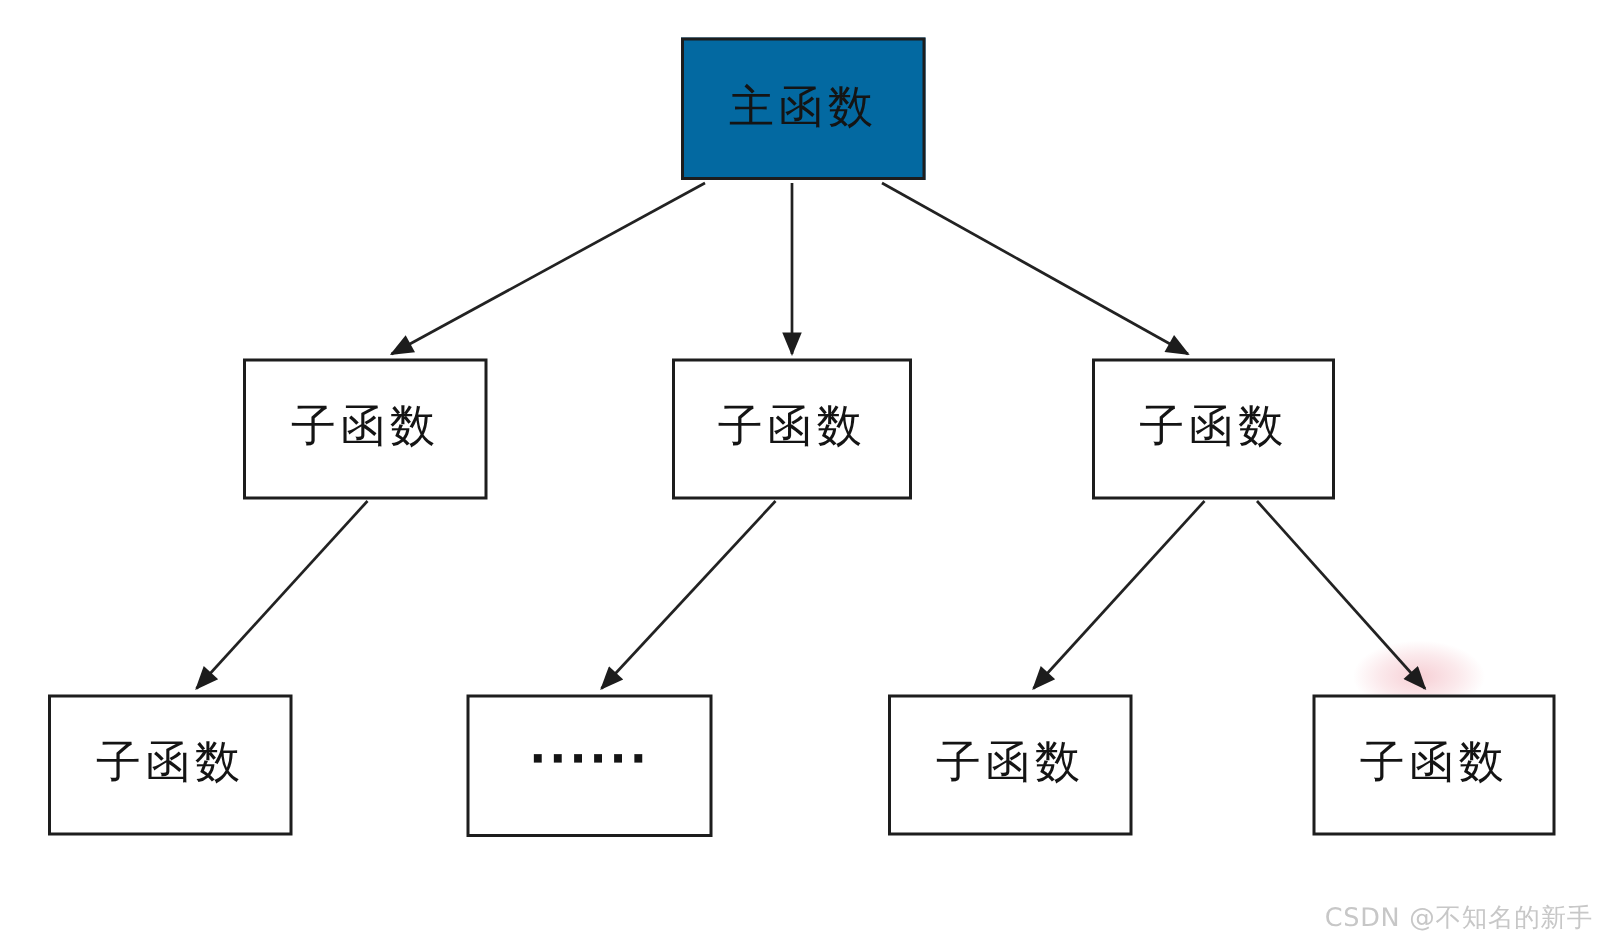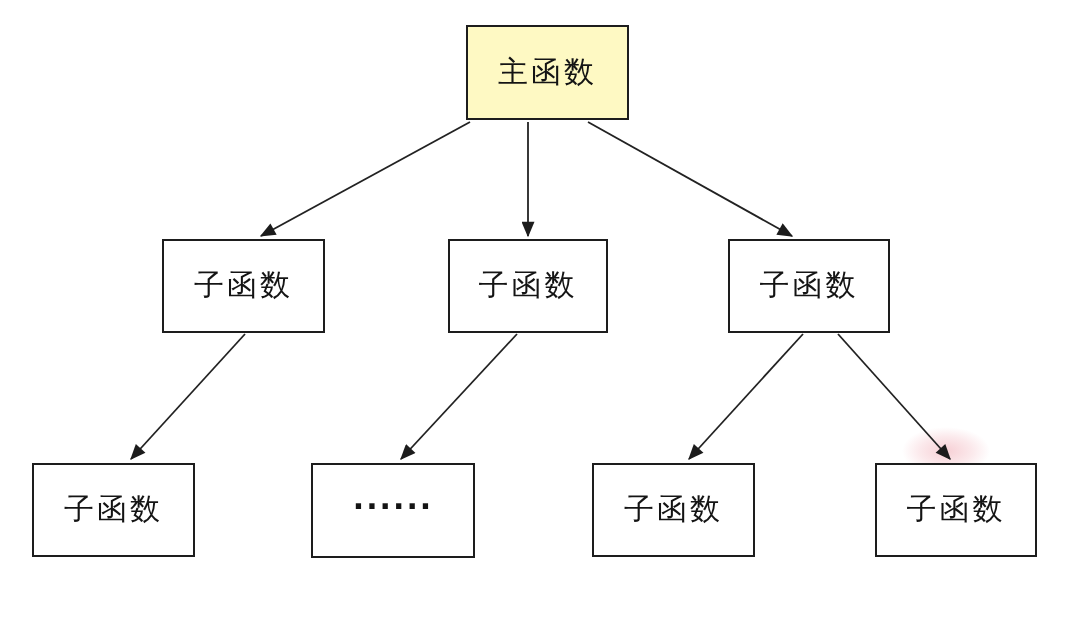--- a/index.html
+++ b/index.html
@@ -79,21 +79,21 @@
         <line x1="588" y1="122" x2="792" y2="236" stroke="#222222" stroke-width="1.8" marker-end="url(#arrowhead)"></line>
         <line x1="245" y1="334" x2="131" y2="459" stroke="#222222" stroke-width="1.8" marker-end="url(#arrowhead)"></line>
         <line x1="517" y1="334" x2="401" y2="459" stroke="#222222" stroke-width="1.8" marker-end="url(#arrowhead)"></line>
         <line x1="803" y1="334" x2="689" y2="459" stroke="#222222" stroke-width="1.8" marker-end="url(#arrowhead)"></line>
         <ellipse cx="946" cy="451" rx="44" ry="24" fill="url(#pinkGlow)"></ellipse>
         <line x1="838" y1="334" x2="950" y2="459" stroke="#222222" stroke-width="1.8" marker-end="url(#arrowhead)"></line>
       </g>
   </svg>
 
   <div id="nodes">
-      <div class="node" style="left: 466px; top: 25px; width: 163px; height: 95px; border-color: rgb(29, 29, 29); background: #fef9c3;">
+      <div class="node" style="left: 454px; top: 25px; width: 163px; height: 95px; border-color: rgb(29, 29, 29); background: #0369a1;">
         <span class="label" style="color: rgb(20, 20, 20);">主函数</span>
       </div>
       <div class="node" style="left: 162px; top: 239px; width: 163px; height: 94px; border-color: rgb(29, 29, 29); background: rgb(255, 255, 255);">
         <span class="label" style="color: rgb(20, 20, 20);">子函数</span>
       </div>
       <div class="node" style="left: 448px; top: 239px; width: 160px; height: 94px; border-color: rgb(29, 29, 29); background: rgb(255, 255, 255);">
         <span class="label" style="color: rgb(20, 20, 20);">子函数</span>
       </div>
       <div class="node" style="left: 728px; top: 239px; width: 162px; height: 94px; border-color: rgb(29, 29, 29); background: rgb(255, 255, 255);">
         <span class="label" style="color: rgb(20, 20, 20);">子函数</span>
@@ -105,13 +105,14 @@
         <span class="label" style="color: rgb(20, 20, 20);">······</span>
       </div>
       <div class="node" style="left: 592px; top: 463px; width: 163px; height: 94px; border-color: rgb(29, 29, 29); background: rgb(255, 255, 255);">
         <span class="label" style="color: rgb(20, 20, 20);">子函数</span>
       </div>
       <div class="node" style="left: 875px; top: 463px; width: 162px; height: 94px; border-color: rgb(29, 29, 29); background: rgb(255, 255, 255);">
         <span class="label" style="color: rgb(20, 20, 20);">子函数</span>
       </div>
     </div>
 
+  <div id="watermark" style="color: rgb(199, 199, 199);">CSDN @不知名的新手</div>
 </div>
 
 </body></html>

